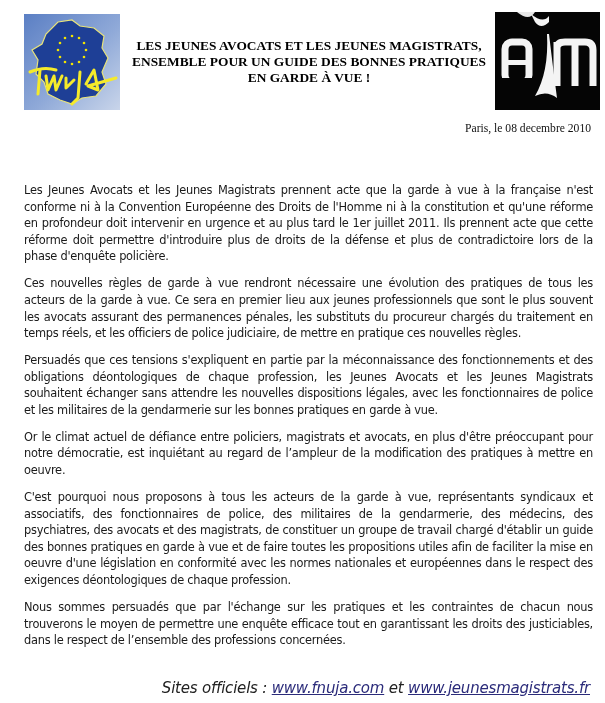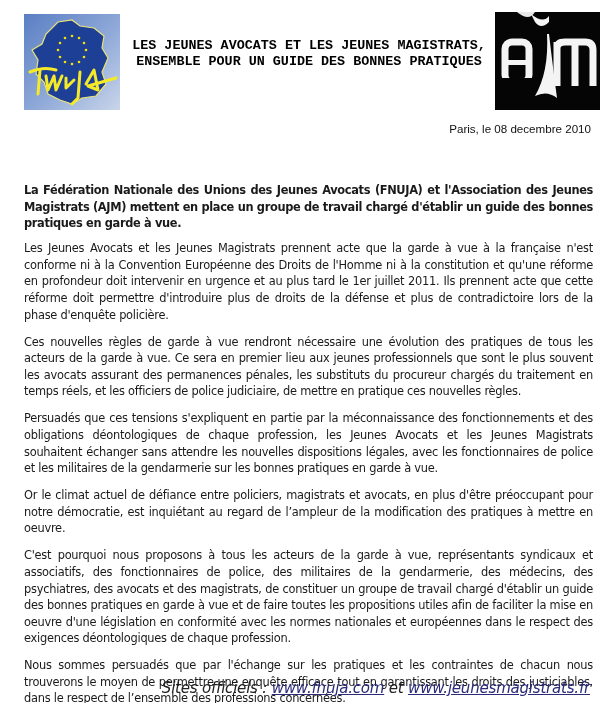--- a/index.html
+++ b/index.html
@@ -13,27 +13,27 @@
     overflow: hidden;
   }
   .logo-fnuja svg { position: absolute; left: 0; top: 0; }
   .logo-ajm {
     position: absolute; left: 495px; top: 12px; width: 105px; height: 98px;
     background: #050505; overflow: hidden;
   }
   .logo-ajm svg { position: absolute; left: 0; top: 0; }
   .headline {
     position: absolute; left: 128px; top: 38px; width: 362px;
-    font-family: Liberation Mono, monospace; font-weight: bold;
+    font-family: Liberation Serif, serif; font-weight: bold;
     font-size: 13.4px; line-height: 16px; text-align: center; color: #000;
     margin: 0;
   }
   .dateline {
     position: absolute; right: 14px; top: 122px;
-    font-family: Liberation Sans, sans-serif; font-size: 11.6px; color: #111;
+    font-family: Liberation Serif, serif; font-size: 11.6px; color: #111;
   }
   .body-text {
     position: absolute; left: 24px; top: 182px; width: 569px;
     font-family: "DejaVu Sans", sans-serif; font-size: 11.4px;
     line-height: 16.6px; text-align: justify; letter-spacing: -0.25px;
   }
   .body-text p { margin: 0 0 10.4px 0; }
   .body-text p.lead { font-weight: bold; letter-spacing: -0.35px; margin-bottom: 8.5px; }
   .footer {
     position: absolute; right: 15px; top: 679px;
@@ -69,38 +69,38 @@
       <path d="M42 64 L42 74 L50 66"></path>
       <path d="M56 58 L54 84 L48 90"></path>
       <path d="M62 70 L70 56 L74 76 L64 72 L92 64"></path>
     </g>
   </svg>
 </div>
 
 <h1 class="headline">
   <span>LES JEUNES AVOCATS ET LES JEUNES MAGISTRATS,</span><br>
   <span>ENSEMBLE POUR UN GUIDE DES BONNES PRATIQUES</span><br>
+  <span>EN GARDE À VUE !</span>
 </h1>
 
 <div class="logo-ajm">
   <svg width="105" height="98" viewBox="0 0 105 98">
     <path d="M22 0 Q34 10 40 0 Z" fill="#e8e8e8"></path>
     <path d="M36 2 Q48 12 54 4 L54 10 Q46 18 40 10 Z" fill="#f4f4f4"></path>
     <rect x="10" y="30" width="24" height="40" rx="7" fill="none" stroke="#f4f4f4" stroke-width="7"></rect>
     <rect x="10" y="48" width="24" height="5" fill="#f4f4f4"></rect>
     <rect x="4" y="66" width="34" height="8" fill="#050505"></rect>
     <path d="M46 22 L52 22 Q54 60 40 84 Q52 78 62 86 Q58 56 54 22 Z" fill="#f4f4f4"></path>
     <path d="M62 30 L62 74 M62 36 Q62 30 70 30 L90 30 Q98 30 98 38 L98 74 M80 32 L80 74" fill="none" stroke="#f4f4f4" stroke-width="7" stroke-linejoin="round"></path>
   </svg>
 </div>
 
 <div class="dateline">Paris, le 08 decembre 2010</div>
 
 <div class="body-text">
-  <p class="lead">La Fédération Nationale des Unions des Jeunes Avocats (FNUJA) et l'Association des Jeunes Magistrats (AJM) mettent en place un groupe de travail chargé d'établir un guide des bonnes pratiques en garde à vue.</p>
   <p>Les Jeunes Avocats et les Jeunes Magistrats prennent acte que la garde à vue à la française n'est conforme ni à la Convention Européenne des Droits de l'Homme ni à la constitution et qu'une réforme en profondeur doit intervenir en urgence et au plus tard le 1er juillet 2011. Ils prennent acte que cette réforme doit permettre d'introduire plus de droits de la défense et plus de contradictoire lors de la phase d'enquête policière.</p>
   <p>Ces nouvelles règles de garde à vue rendront nécessaire une évolution des pratiques de tous les acteurs de la garde à vue. Ce sera en premier lieu aux jeunes professionnels que sont le plus souvent les avocats assurant des permanences pénales, les substituts du procureur chargés du traitement en temps réels, et les officiers de police judiciaire, de mettre en pratique ces nouvelles règles.</p>
   <p>Persuadés que ces tensions s'expliquent en partie par la méconnaissance des fonctionnements et des obligations déontologiques de chaque profession, les Jeunes Avocats et les Jeunes Magistrats souhaitent échanger sans attendre les nouvelles dispositions légales, avec les fonctionnaires de police et les militaires de la gendarmerie sur les bonnes pratiques en garde à vue.</p>
   <p>Or le climat actuel de défiance entre policiers, magistrats et avocats, en plus d'être préoccupant pour notre démocratie, est inquiétant au regard de l’ampleur de la modification des pratiques à mettre en oeuvre.</p>
   <p>C'est pourquoi nous proposons à tous les acteurs de la garde à vue, représentants syndicaux et associatifs, des fonctionnaires de police, des militaires de la gendarmerie, des médecins, des psychiatres, des avocats et des magistrats, de constituer un groupe de travail chargé d'établir un guide des bonnes pratiques en garde à vue et de faire toutes les propositions utiles afin de faciliter la mise en oeuvre d'une législation en conformité avec les normes nationales et européennes dans le respect des exigences déontologiques de chaque profession.</p>
   <p>Nous sommes persuadés que par l'échange sur les pratiques et les contraintes de chacun nous trouverons le moyen de permettre une enquête efficace tout en garantissant les droits des justiciables, dans le respect de l’ensemble des professions concernées.</p>
 </div>
 
 <div class="footer">
   <span>Sites officiels : </span><a>www.fnuja.com</a><span> et </span><a>www.jeunesmagistrats.fr</a>

